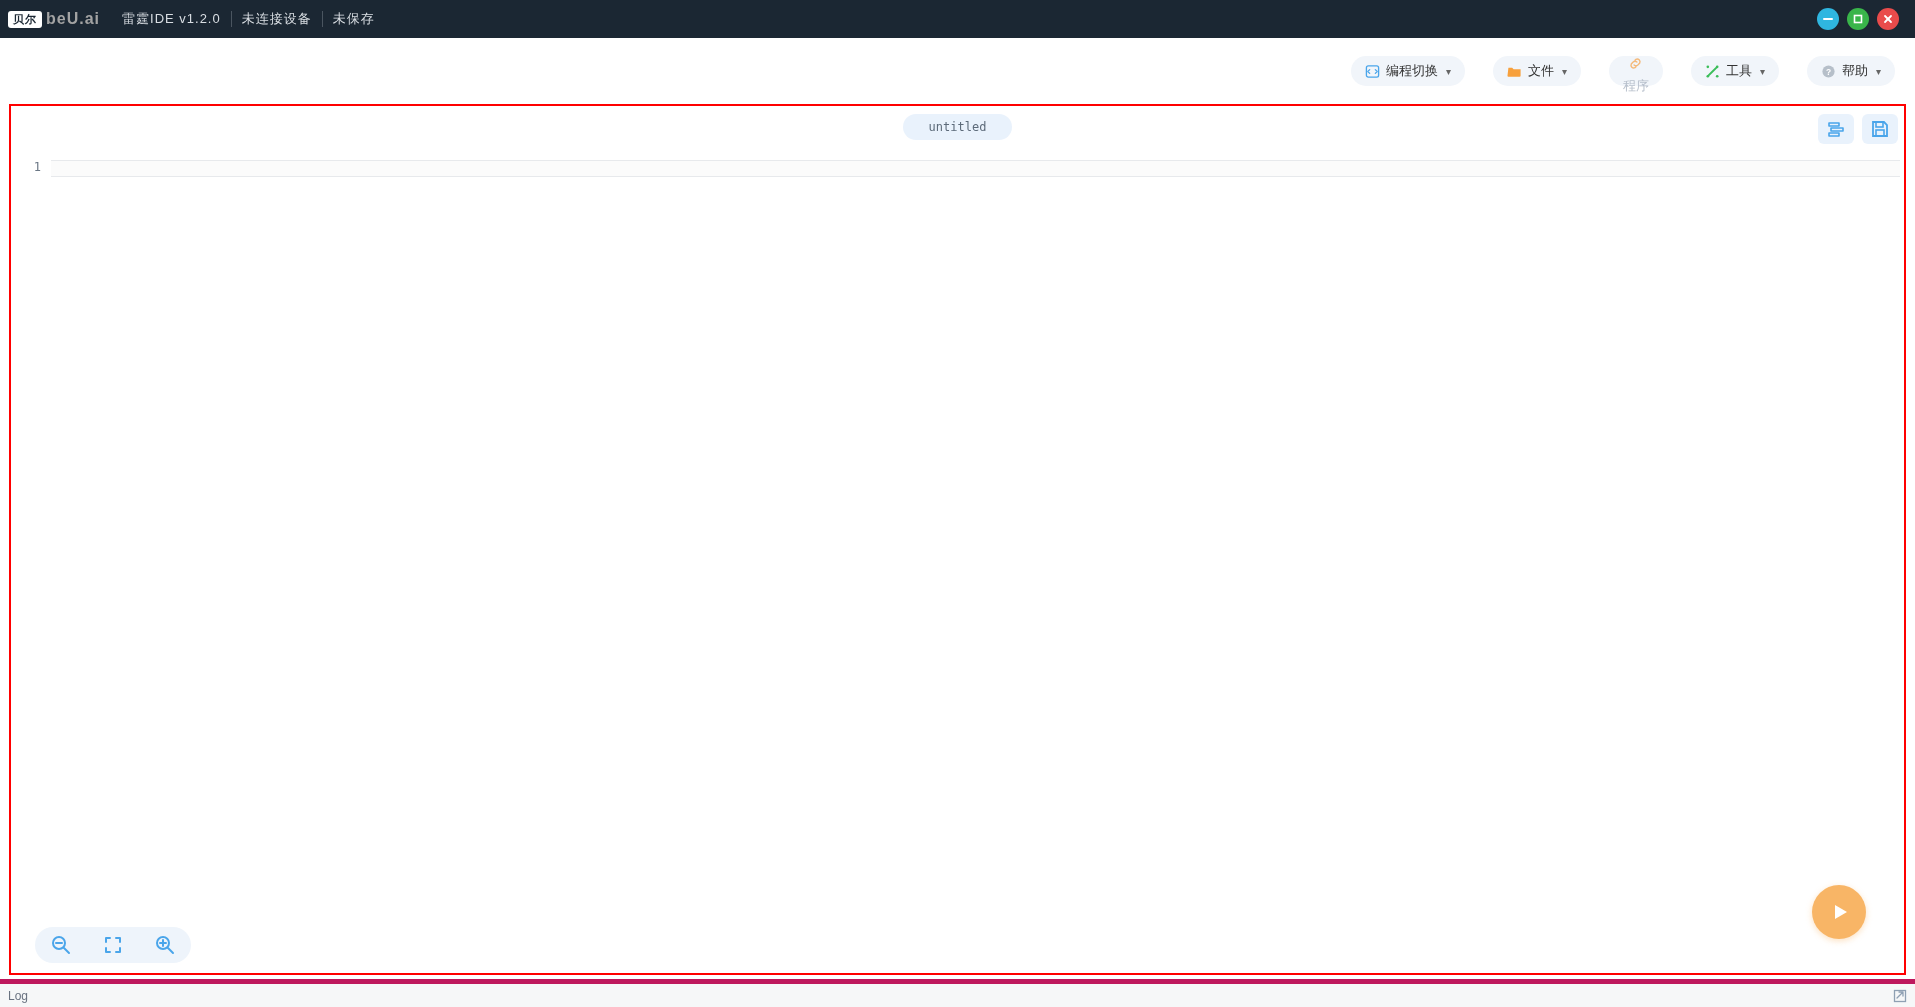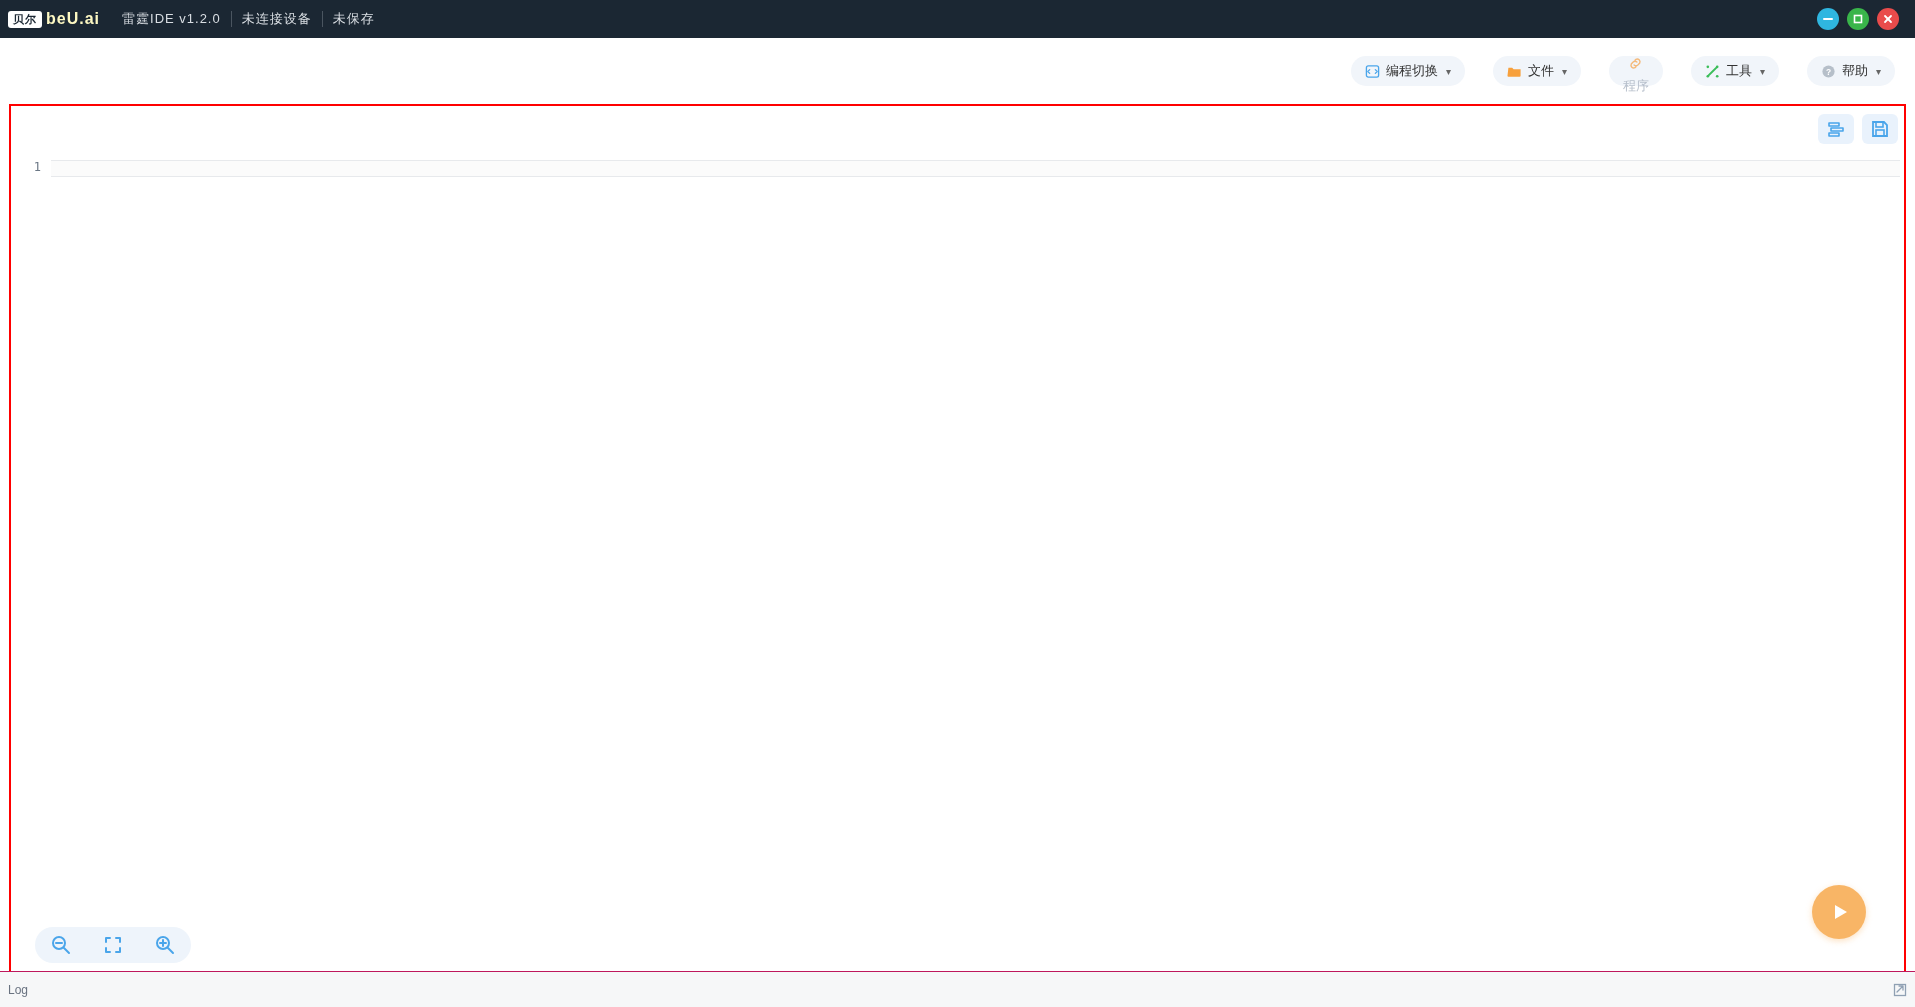--- a/index.html
+++ b/index.html
@@ -17,21 +17,21 @@
   letter-spacing: 1px;
 }
 .titlebar .brand-badge {
   display: inline-flex; align-items: center;
   background: #fff; color: #1b2733;
   border-radius: 3px; padding: 1px 5px; font-size: 11px;
   font-weight: 700; margin-right: 4px;
 }
 .titlebar .brand-text {
   font-family: "Segoe UI", Arial, sans-serif;
-  font-weight: 600; font-size: 16px; color: #fef9c3;
+  font-weight: 600; font-size: 16px; color: #a3a3a3;
   margin-right: 12px;
 }
 .titlebar .seg { padding: 0 10px; }
 .titlebar .sep { width: 1px; height: 16px; background: #4a5560; }
 .titlebar .spacer { flex: 1; }
 .titlebar .winbtn {
   width: 22px; height: 22px; border-radius: 11px;
   margin-left: 8px; display: flex; align-items: center; justify-content: center;
   cursor: pointer;
 }
@@ -128,21 +128,21 @@
   background: #f8b566;
   display: flex; align-items: center; justify-content: center;
   cursor: pointer;
   box-shadow: 0 2px 6px rgba(248,181,102,.4);
 }
 .run-fab svg { width: 24px; height: 24px; }
 
 
 .logbar {
   position: absolute; left: 0; right: 0; bottom: 0;
-  height: 36px; border-top: 1px solid #be185d;
+  height: 28px; border-top: 5px solid #be185d;
   background: #f6f7f8;
   display: flex; align-items: center;
   padding: 0 8px;
   font-size: 12px; color: #697280;
 }
 .logbar .spacer { flex: 1; }
 .logbar .log-expand { cursor: pointer; display:flex; }
 .logbar svg { width: 14px; height: 14px; }
 </style>
 </head>
@@ -214,20 +214,23 @@
         <circle cx="8" cy="8" r="6.5" fill="#b6bfc9"></circle>
         <text x="8" y="11.5" text-anchor="middle" font-size="9" font-weight="700" fill="#fff">?</text>
       </svg>
     <span>帮助</span>
     <span class="caret">▾</span>
   </div>
 </div>
 
 <div class="main">
 
+  <div class="tabbar">
+    <div class="tab">untitled</div>
+  </div>
 
   <div class="editor-actions">
     <div class="action-btn">
       <svg viewBox="0 0 20 20">
           <path d="M3 4h10v3H3zM5 9h12v3H5zM3 14h10v3H3z" fill="none" stroke="#4aa5ea" stroke-width="1.6" stroke-linejoin="round"></path>
         </svg>
     </div>
     <div class="action-btn">
       <svg viewBox="0 0 20 20">
           <path d="M3 3h11l3 3v11H3z" fill="none" stroke="#4aa5ea" stroke-width="1.8"></path>

